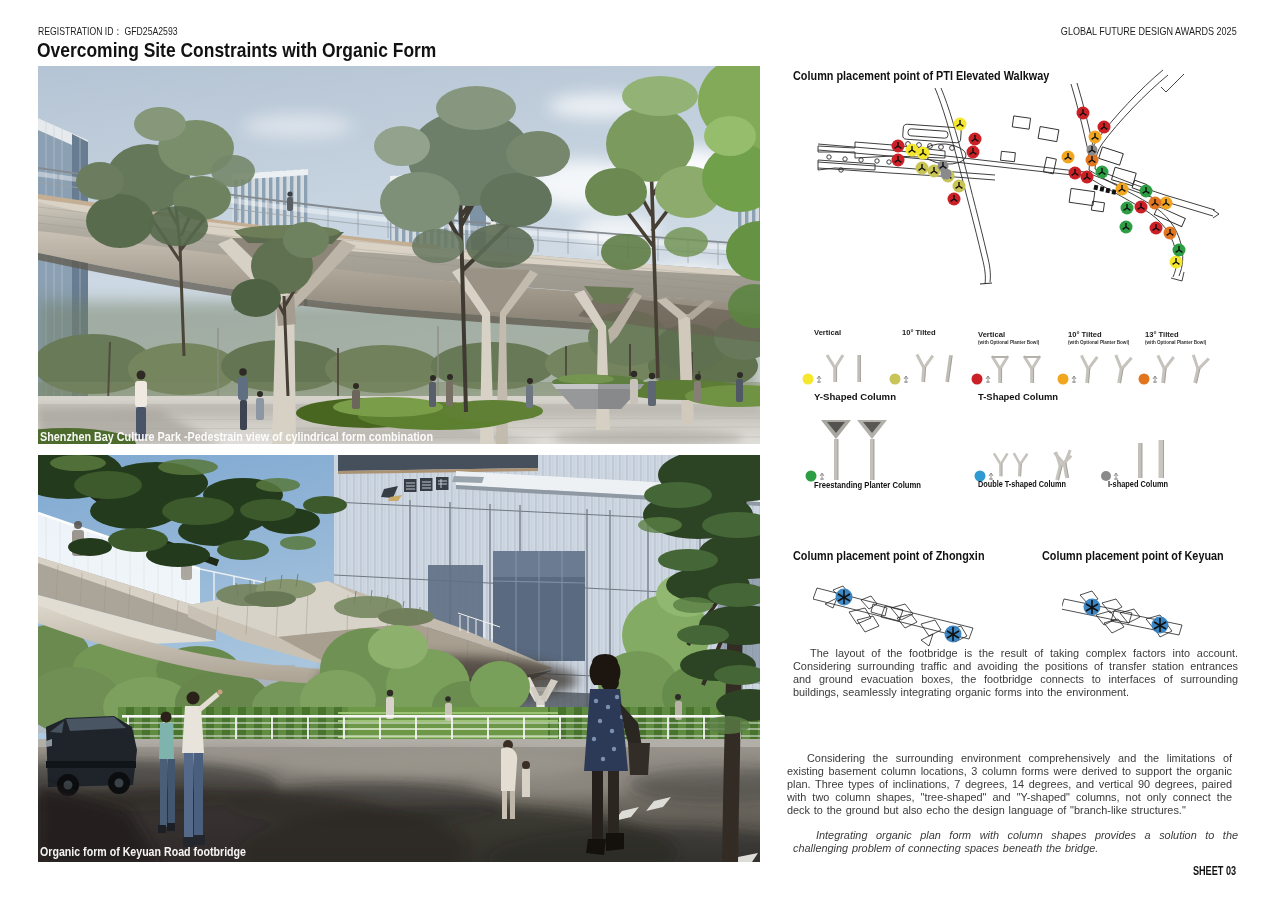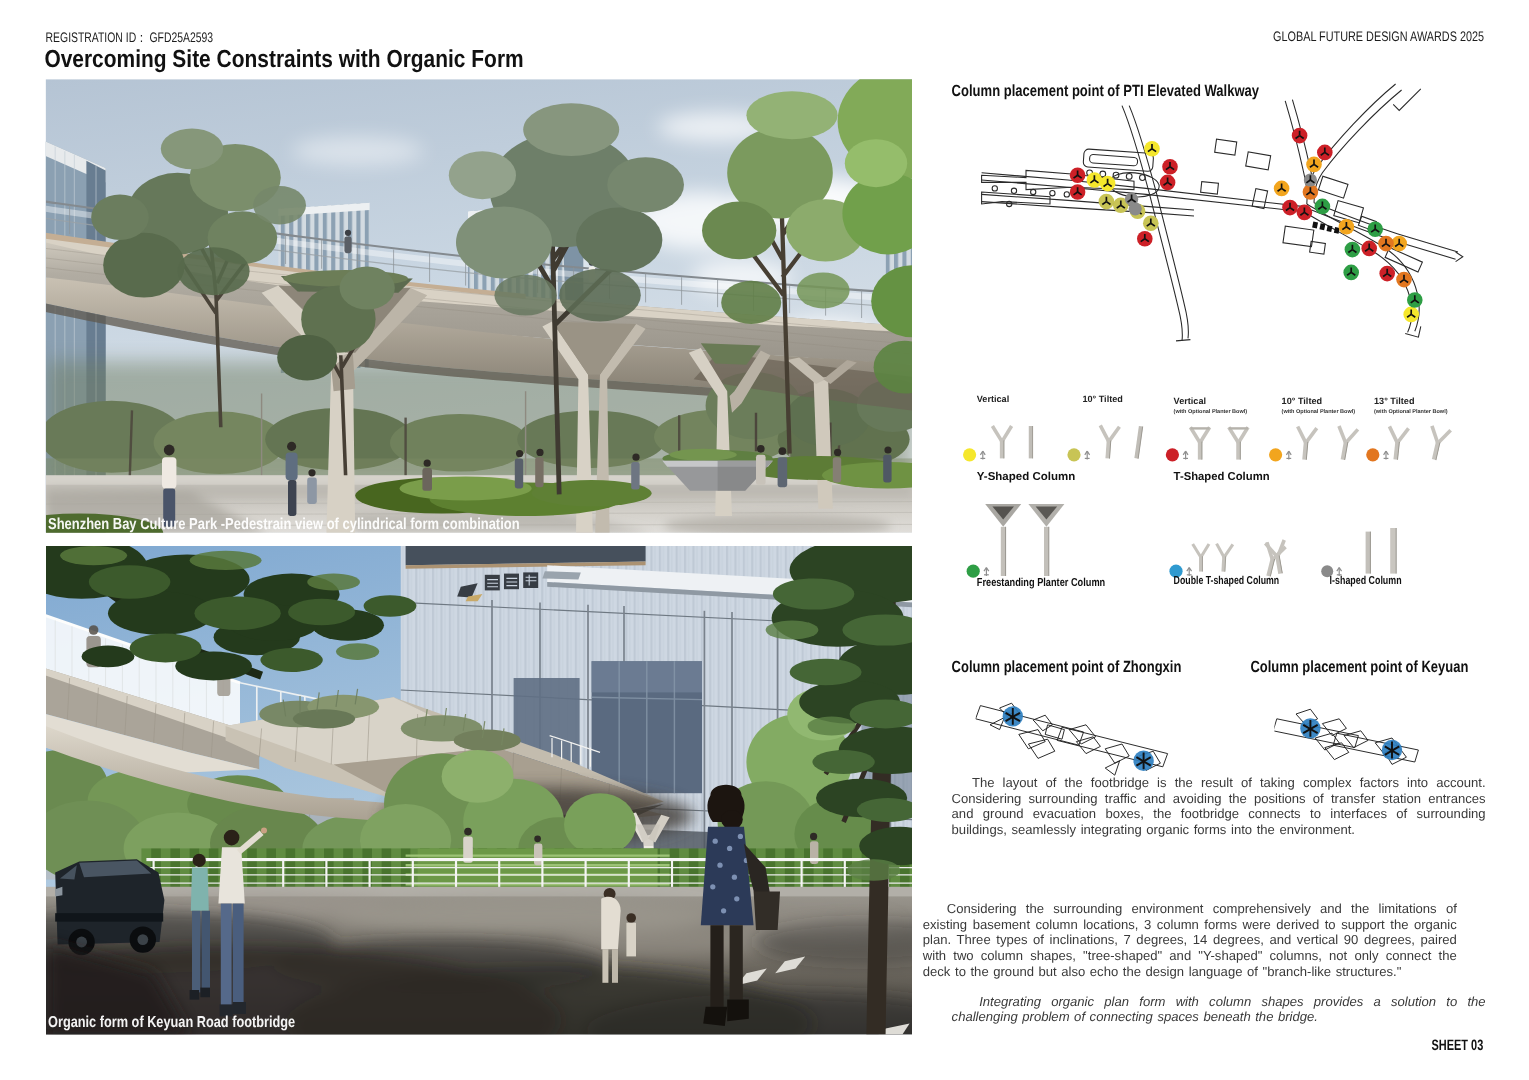--- a/index.html
+++ b/index.html
@@ -1193,19 +1193,19 @@
         <line x1="98" y1="33" x2="98" y2="47"></line>
         <line x1="92" y1="37" x2="104" y2="44"></line>
         <line x1="104" y1="37" x2="92" y2="44"></line>
       </g>
 </svg>
 </div>
 
 <div class="abs" style="left:793px;top:647px;width:445px;font-size:10.9px;line-height:13px;color:#3a3a3a;text-align:justify;text-justify:inter-word;word-spacing:0.8px;">
 <span style="display:inline-block;width:17px;"></span>The layout of the footbridge is the result of taking complex factors into account. Considering surrounding traffic and avoiding the positions of transfer station entrances and ground evacuation boxes, the footbridge connects to interfaces of surrounding buildings, seamlessly integrating organic forms into the environment.</div>
 
-<div class="abs" style="left:769px;top:752px;width:445px;font-size:10.9px;line-height:13px;color:#3a3a3a;text-align:justify;text-justify:inter-word;word-spacing:0.8px;">
+<div class="abs" style="left:787px;top:752px;width:445px;font-size:10.9px;line-height:13px;color:#3a3a3a;text-align:justify;text-justify:inter-word;word-spacing:0.8px;">
 <span style="display:inline-block;width:20px;"></span>Considering the surrounding environment comprehensively and the limitations of existing basement column locations, 3 column forms were derived to support the organic plan. Three types of inclinations, 7 degrees, 14 degrees, and vertical 90 degrees, paired with two column shapes, "tree-shaped" and "Y-shaped" columns, not only connect the deck to the ground but also echo the design language of "branch-like structures."</div>
 
 <div class="abs" style="left:793px;top:829px;width:445px;font-size:10.9px;line-height:13px;color:#3a3a3a;text-align:justify;text-justify:inter-word;word-spacing:0.8px;font-style:italic;">
 <span style="display:inline-block;width:23px;"></span>Integrating organic plan form with column shapes provides a solution to the challenging problem of connecting spaces beneath the bridge.</div>
 
 <div class="abs" style="right:38px;top:864px;font-size:12.5px;font-weight:bold;color:#111;transform:scaleX(0.73);transform-origin:100% 0;white-space:nowrap;">SHEET 03</div>
 
 </body></html>

